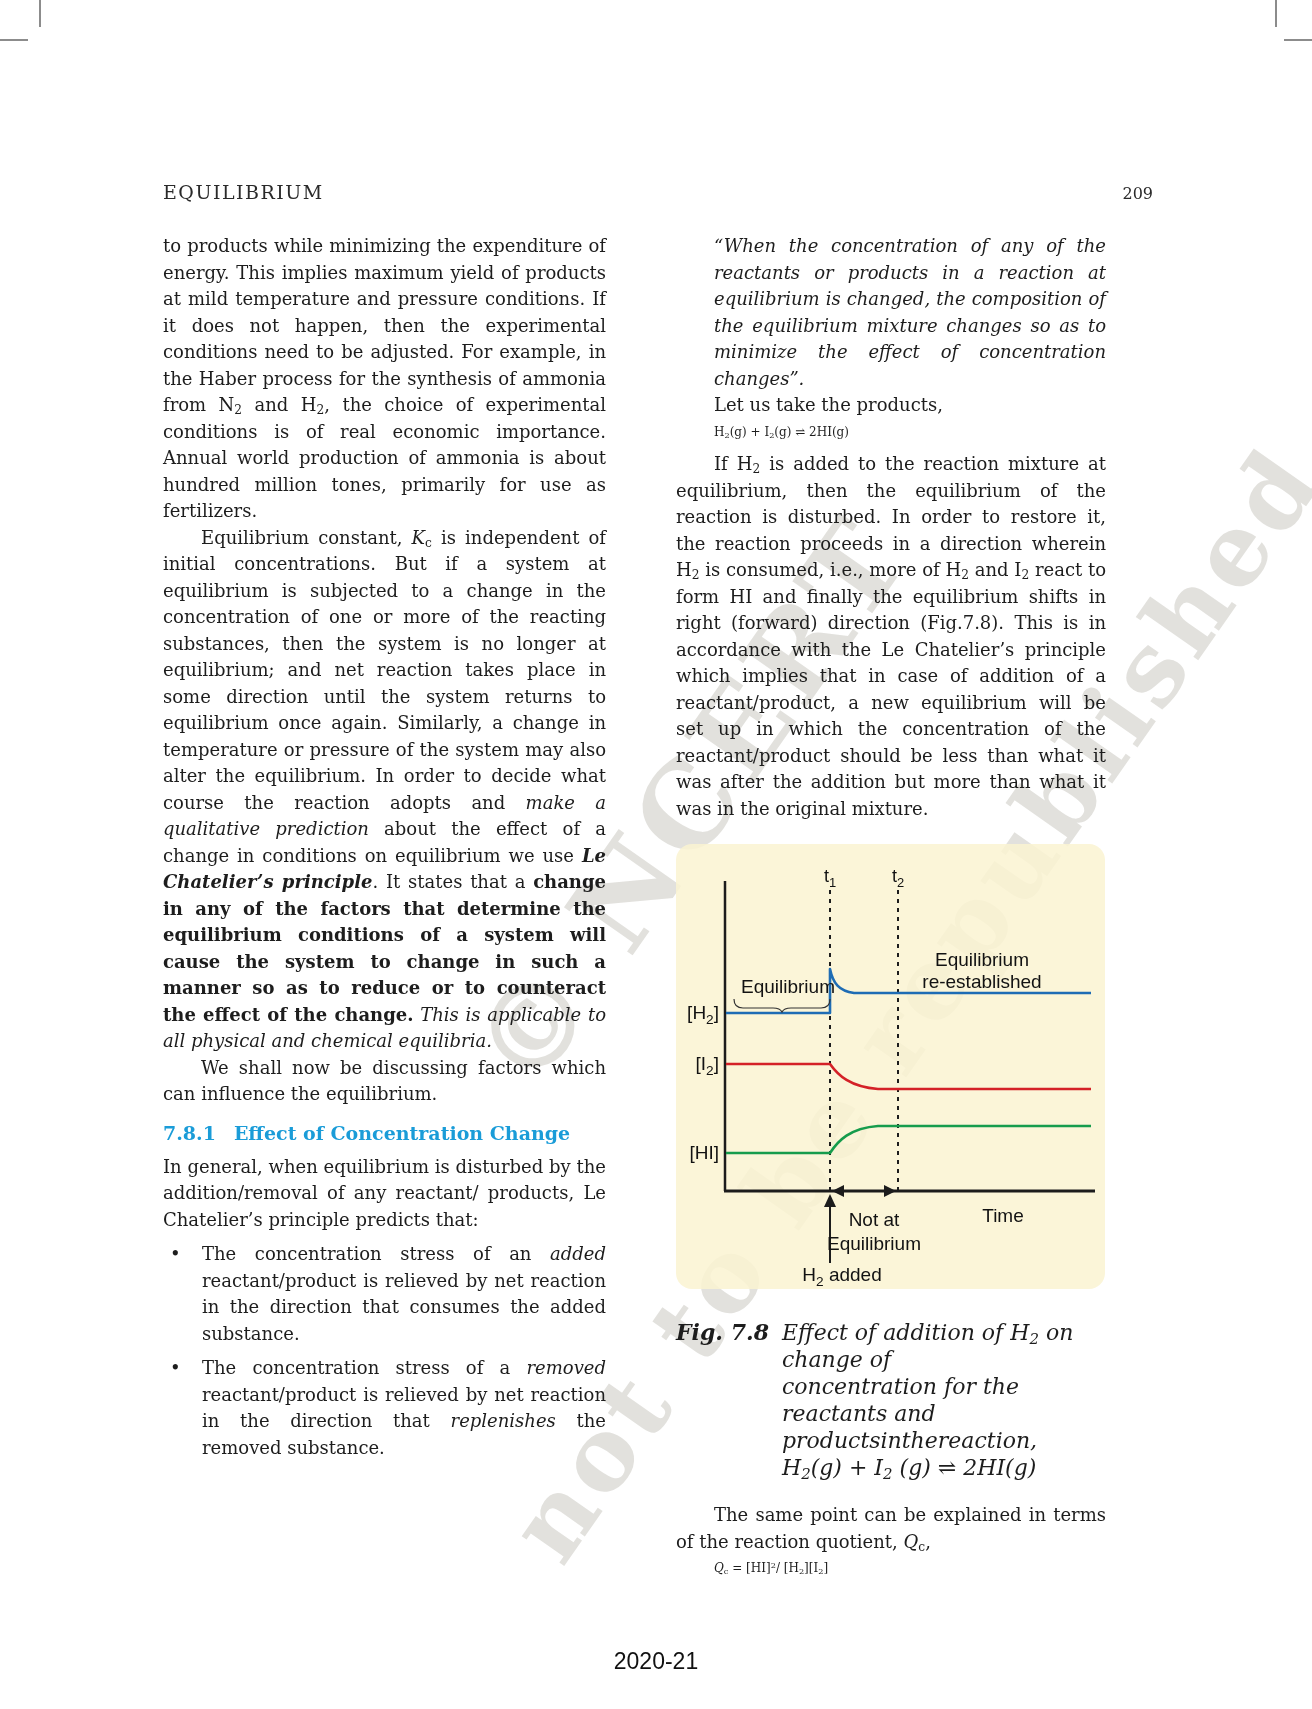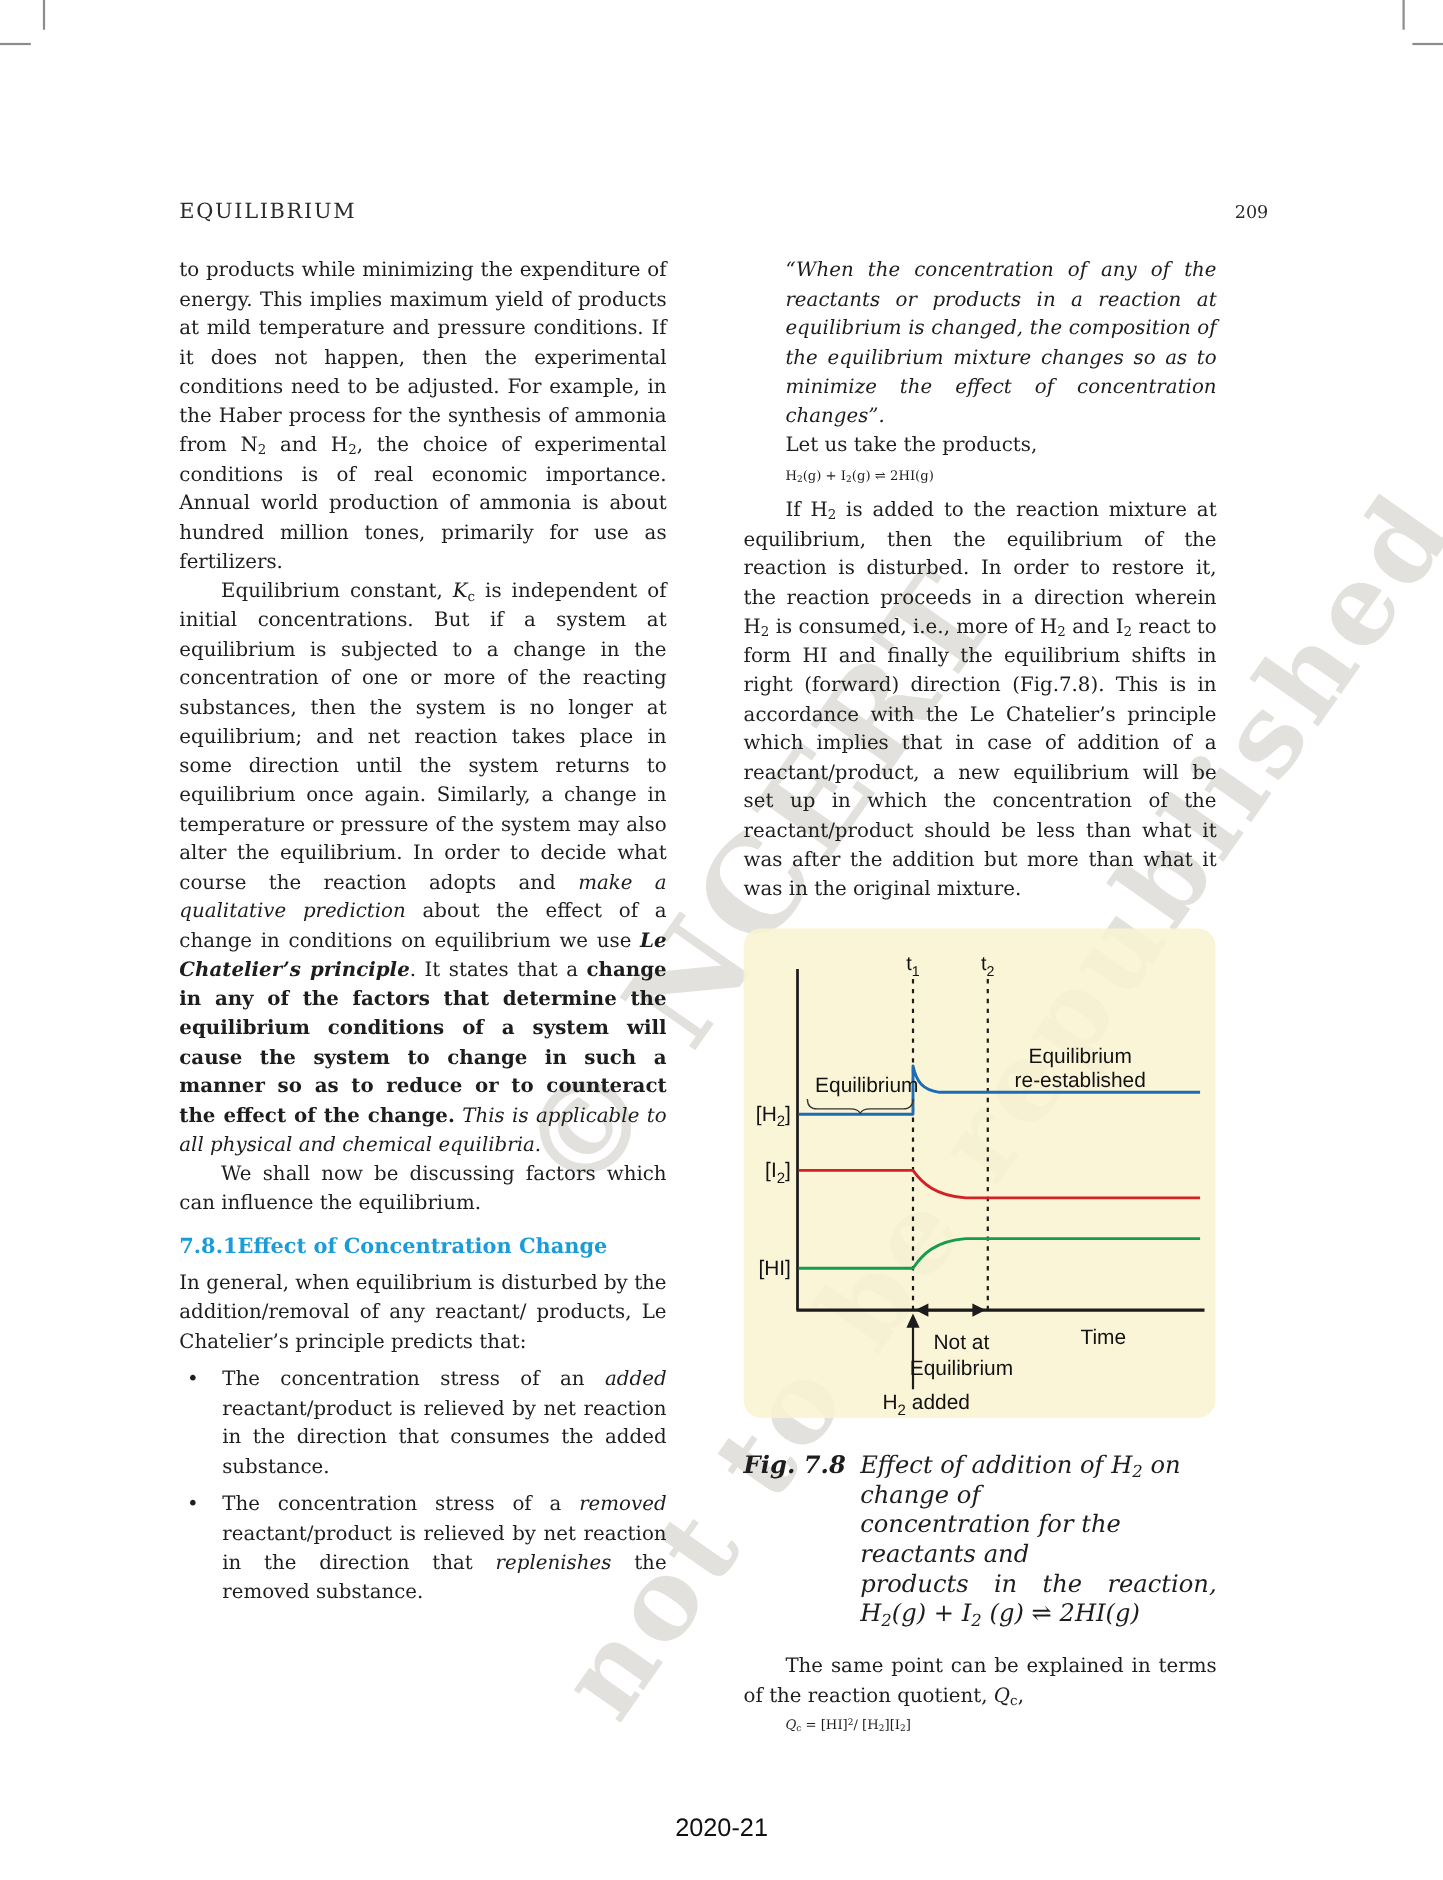--- a/index.html
+++ b/index.html
@@ -40,40 +40,40 @@
   .indent{text-indent:38px;}
   .mt-md{margin-top:14px;}
 
   sub{font-size:.68em;vertical-align:baseline;position:relative;top:.28em;line-height:0;}
   sup{font-size:.68em;vertical-align:baseline;position:relative;top:-.5em;line-height:0;}
 
   h3.sec{
     margin:12px 0 7px 0;font-size:19px;font-weight:bold;color:#1a9cd8;
     text-align:left;line-height:27px;
   }
-  h3.sec .sec-num{}
+  h3.sec .sec-num{margin-right:18px;}
 
   .bullet{position:relative;padding-left:39px;margin-top:8px;}
   .bullet .dot{position:absolute;left:7px;top:0;}
   .plainleft{text-align:left;}
   .hang{margin-left:39px;}
 
   .quote{padding-left:38px;font-style:italic;}
   .leadin{margin-top:8px;text-indent:38px;text-align:left;}
   .eq{margin-top:5px;padding-left:38px;font-size:12px;text-align:left;}
 
   .figure{
     margin-top:22px;width:429px;height:445px;position:relative;
     background:rgba(250,243,210,0.86);
     border-radius:16px;
   }
   .caption{margin-top:30px;display:flex;font-size:22px;line-height:27px;}
   .cap-label{width:106px;font-weight:bold;font-style:italic;flex:none;}
   .cap-body{width:324px;font-style:italic;text-align:left;}
-  .cap-justify{display:flex;justify-content:space-between;}
+  .cap-justify{display:flex;}
 
   .footer{
     position:absolute;left:0;top:1648px;width:100%;text-align:center;z-index:1;
     font-family:"Liberation Sans", sans-serif;font-size:23px;color:#111;
   }
 </style>
 </head>
 <body>
 
 <div class="crop v-tl"></div>

